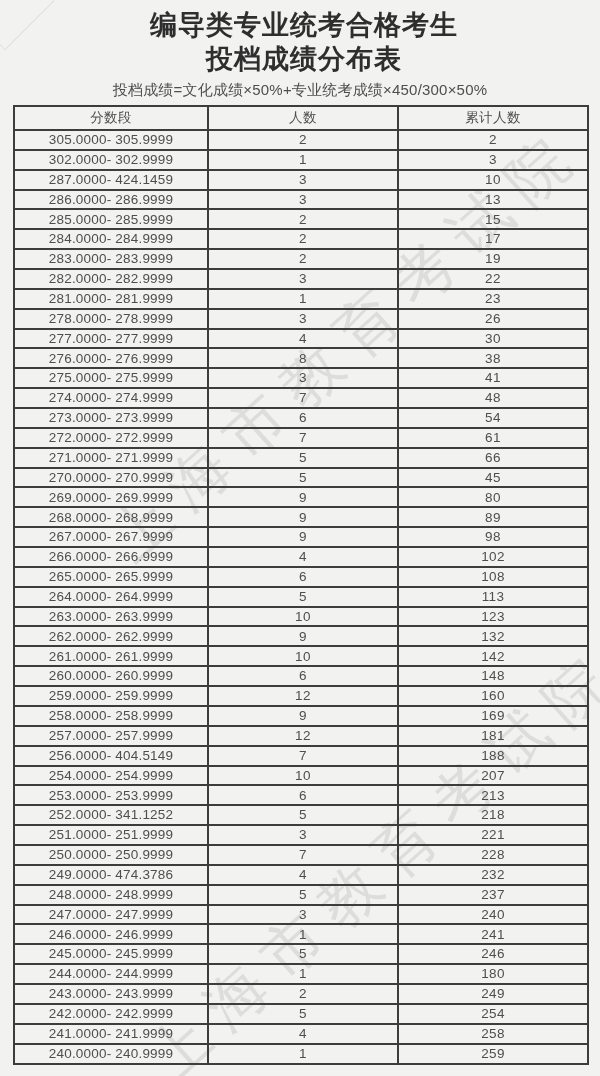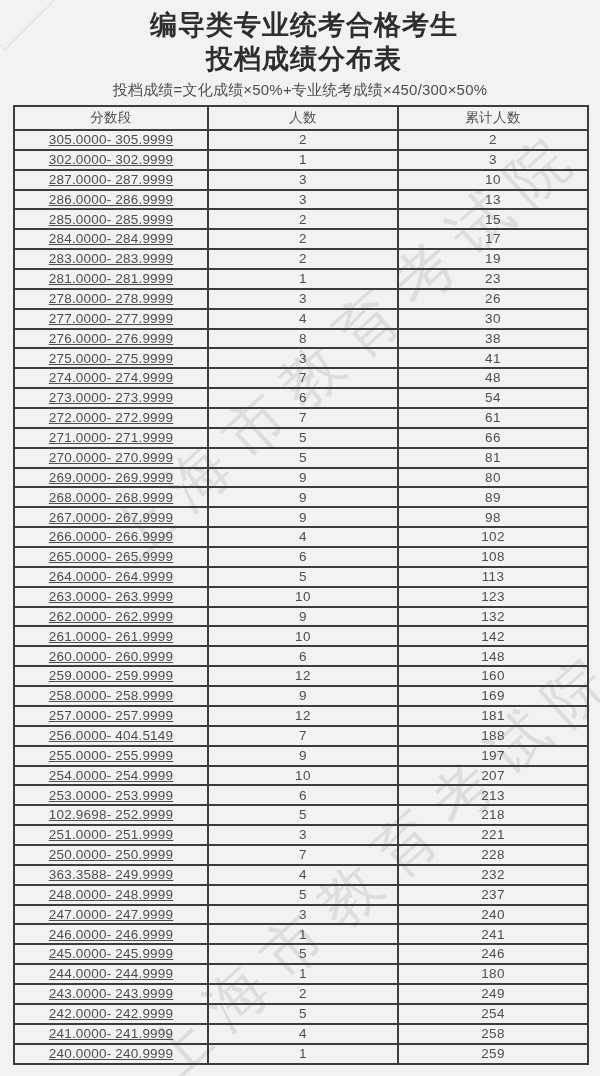--- a/index.html
+++ b/index.html
@@ -81,21 +81,21 @@
     color: var(--text);
     background: transparent;
     padding: 0;
     line-height: 1;
     letter-spacing: .4px;
   }
   .score-table thead tr { height: 24px; }
   .score-table col.c1 { width: 33.8%; }
   .score-table col.c2 { width: 33.1%; }
   .score-table col.c3 { width: 33.1%; }
-  .score-table td:first-child { letter-spacing: .2px; text-decoration: underline; }
+  .score-table td:first-child { letter-spacing: .2px; }
 </style>
 </head>
 <body>
 
 <div class="page">
 
   <div class="scan-artifact"></div>
 
   <div class="watermark-layer">
     <div class="wm wm1">上海市教育考试院</div>
@@ -127,21 +127,21 @@
           <td>305.0000- 305.9999</td>
           <td>2</td>
           <td>2</td>
         </tr>
         <tr>
           <td>302.0000- 302.9999</td>
           <td>1</td>
           <td>3</td>
         </tr>
         <tr>
-          <td>287.0000- 287.9999</td>
+          <td>287.0000- 424.1459</td>
           <td>3</td>
           <td>10</td>
         </tr>
         <tr>
           <td>286.0000- 286.9999</td>
           <td>3</td>
           <td>13</td>
         </tr>
         <tr>
           <td>285.0000- 285.9999</td>
@@ -150,20 +150,25 @@
         </tr>
         <tr>
           <td>284.0000- 284.9999</td>
           <td>2</td>
           <td>17</td>
         </tr>
         <tr>
           <td>283.0000- 283.9999</td>
           <td>2</td>
           <td>19</td>
+        </tr>
+        <tr>
+          <td>282.0000- 282.9999</td>
+          <td>3</td>
+          <td>22</td>
         </tr>
         <tr>
           <td>281.0000- 281.9999</td>
           <td>1</td>
           <td>23</td>
         </tr>
         <tr>
           <td>278.0000- 278.9999</td>
           <td>3</td>
           <td>26</td>
@@ -199,21 +204,21 @@
           <td>61</td>
         </tr>
         <tr>
           <td>271.0000- 271.9999</td>
           <td>5</td>
           <td>66</td>
         </tr>
         <tr>
           <td>270.0000- 270.9999</td>
           <td>5</td>
-          <td>81</td>
+          <td>45</td>
         </tr>
         <tr>
           <td>269.0000- 269.9999</td>
           <td>9</td>
           <td>80</td>
         </tr>
         <tr>
           <td>268.0000- 268.9999</td>
           <td>9</td>
           <td>89</td>
@@ -272,51 +277,46 @@
           <td>257.0000- 257.9999</td>
           <td>12</td>
           <td>181</td>
         </tr>
         <tr>
           <td>256.0000- 404.5149</td>
           <td>7</td>
           <td>188</td>
         </tr>
         <tr>
-          <td>255.0000- 255.9999</td>
-          <td>9</td>
-          <td>197</td>
-        </tr>
-        <tr>
           <td>254.0000- 254.9999</td>
           <td>10</td>
           <td>207</td>
         </tr>
         <tr>
           <td>253.0000- 253.9999</td>
           <td>6</td>
           <td>213</td>
         </tr>
         <tr>
-          <td>102.9698- 252.9999</td>
+          <td>252.0000- 341.1252</td>
           <td>5</td>
           <td>218</td>
         </tr>
         <tr>
           <td>251.0000- 251.9999</td>
           <td>3</td>
           <td>221</td>
         </tr>
         <tr>
           <td>250.0000- 250.9999</td>
           <td>7</td>
           <td>228</td>
         </tr>
         <tr>
-          <td>363.3588- 249.9999</td>
+          <td>249.0000- 474.3786</td>
           <td>4</td>
           <td>232</td>
         </tr>
         <tr>
           <td>248.0000- 248.9999</td>
           <td>5</td>
           <td>237</td>
         </tr>
         <tr>
           <td>247.0000- 247.9999</td>

